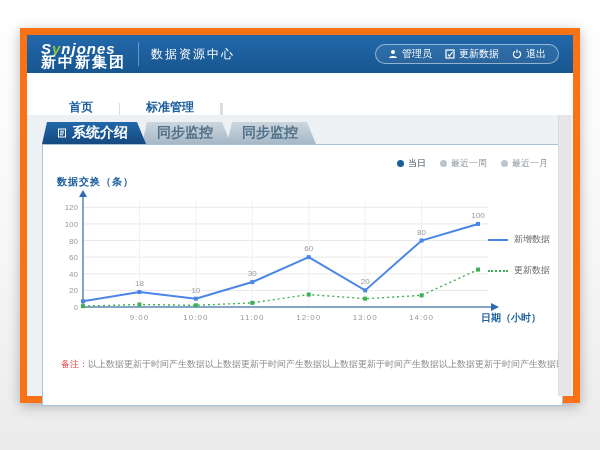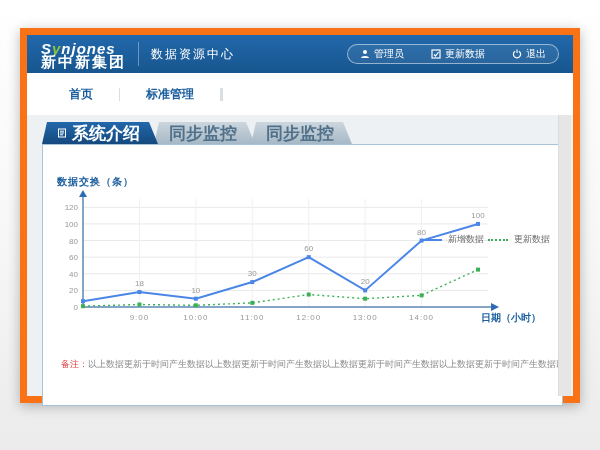--- a/index.html
+++ b/index.html
@@ -6,41 +6,41 @@
 html,body{width:600px;height:450px;overflow:hidden}
 body{background:linear-gradient(180deg,#ffffff 0%,#f7f7f7 55%,#ebebeb 100%);position:relative}
 .window{position:absolute;left:20px;top:28px;width:560px;height:375px;background:#ef4444;border:7px solid #f97316;box-shadow:0 3px 12px rgba(0,0,0,.28)}
 
 .hdr{height:38px;background:linear-gradient(180deg,#2268ab,#17568f);display:flex;align-items:center;padding:0 14px;position:relative}
 .logo-en{color:#fff;font-size:15px;font-weight:bold;font-style:italic;letter-spacing:1px;line-height:15px}
 .logo-y{color:#8dc63f}
 .logo-cn{color:#fff;font-size:15px;font-weight:bold;letter-spacing:2px;line-height:12px}
 .hdr-divider{width:1px;height:24px;background:rgba(255,255,255,.35);margin:0 12px}
 .app-title{color:#fff;font-size:12px;letter-spacing:2px}
-.user-pill{position:absolute;right:14px;top:9px;height:20px;display:flex;align-items:center;gap:27px;padding:0 12px;border:1px solid rgba(255,255,255,.5);border-radius:10px;background:rgba(255,255,255,.07)}
+.user-pill{position:absolute;right:14px;top:9px;height:20px;display:flex;align-items:center;gap:13px;padding:0 12px;border:1px solid rgba(255,255,255,.5);border-radius:10px;background:rgba(255,255,255,.07)}
 .pill-item{display:flex;align-items:center;gap:4px;color:#fff;font-size:10px;cursor:pointer;white-space:nowrap}
 .ic{width:10px;height:10px;display:block}
 
-.nav{height:46px;background:#fff;border-bottom:3px solid #1b5e9e;display:flex;align-items:center;padding-left:16px}
+.nav{height:46px;background:#fff;border-bottom:3px solid #1b5e9e;display:flex;align-items:flex-end;padding-left:16px}
 .nav-item{color:#1b5e9e;font-size:12px;font-weight:bold;padding:0 26px;cursor:pointer;white-space:nowrap}
 .nav-sep{width:1px;height:13px;background:#d9dee2}
 
 .content{position:absolute;top:80px;bottom:0;left:0;right:0;background:#eef1f4}
 .tabs{position:absolute;left:15px;top:7px;display:flex;height:22px;z-index:2}
-.tab{height:22px;display:flex;align-items:center;gap:5px;padding:0 18px 0 15px;font-size:17px;font-weight:bold;color:#51718a;background:linear-gradient(180deg,#ccd6de,#a6b8c6);clip-path:polygon(5px 0,calc(100% - 9px) 0,100% 100%,0 100%);margin-right:-4px;cursor:pointer;white-space:nowrap}
+.tab{height:22px;display:flex;align-items:center;gap:5px;padding:0 18px 0 15px;font-size:14px;font-weight:bold;color:#51718a;background:linear-gradient(180deg,#ccd6de,#a6b8c6);clip-path:polygon(5px 0,calc(100% - 9px) 0,100% 100%,0 100%);margin-right:-4px;cursor:pointer;white-space:nowrap}
 .tab.active{background:linear-gradient(180deg,#2268ab,#14497e);color:#fff;z-index:3;position:relative}
 .panel{position:absolute;left:15px;top:29px;width:521px;height:262px;background:#fff;border:1px solid #a7c4da}
 .radios{position:absolute;top:12px;right:14px;display:flex;gap:14px;align-items:center}
 .radio{display:flex;align-items:center;gap:4px;font-size:9px;color:#8a9299;cursor:pointer;white-space:nowrap}
 .radio.sel{color:#3a4a57}
 .dot{width:7px;height:7px;border-radius:50%;background:#bcc5cc;display:inline-block}
 .sel .dot{background:#1b5e9e}
 .ylabel{position:absolute;left:14px;top:30px;color:#1b5e9e;font-size:10px;font-weight:bold;letter-spacing:1px}
 .chart{position:absolute;left:10px;top:44px;width:490px;height:152px}
-.legend{position:absolute;right:12px;top:88px;display:flex;gap:4px}
+.legend{position:absolute;right:12px;top:88px;display:flex;flex-direction:column;gap:18px}
 .lg-item{display:flex;align-items:center;gap:6px;font-size:9px;color:#666;white-space:nowrap}
 .lg-line{width:20px;height:0;border-top:2px solid #4a86e8;display:inline-block}
 .lg-line.dashed{border-top:2px dotted #3bb054}
 .note{position:absolute;left:0;right:0;bottom:34px;text-align:center;font-size:9px;color:#8a8a8a;white-space:nowrap;overflow:hidden;padding:0 18px}
 .note-pre{color:#e04040}
 .scrollbar{position:absolute;right:2px;top:0;bottom:0;width:13px;background:#e6e6e6;border-left:1px solid #dcdcdc;cursor:pointer}
 </style>
 </head>
 <body>
 
@@ -100,20 +100,34 @@
       </div>
       <div class="tab">
           <span>同步监控</span>
         </div>
       <div class="tab">
           <span>同步监控</span>
         </div>
     </div>
 
     <div class="panel">
+      <div class="radios">
+        <span class="radio sel">
+            <i class="dot"></i>
+            <span>当日</span>
+          </span>
+        <span class="radio">
+            <i class="dot"></i>
+            <span>最近一周</span>
+          </span>
+        <span class="radio">
+            <i class="dot"></i>
+            <span>最近一月</span>
+          </span>
+      </div>
 
       <div class="ylabel">数据交换（条）</div>
 
       <svg class="chart" viewBox="0 0 490 152">
           <text x="25" y="121" text-anchor="end" fill="#999" font-size="8">0</text>
           <line x1="30" y1="101.38461538461539" x2="435" y2="101.38461538461539" stroke="#e9e9e9" stroke-width="1"></line>
           <text x="25" y="104.38461538461539" text-anchor="end" fill="#999" font-size="8">20</text>
           <line x1="30" y1="84.76923076923077" x2="435" y2="84.76923076923077" stroke="#e9e9e9" stroke-width="1"></line>
           <text x="25" y="87.76923076923077" text-anchor="end" fill="#999" font-size="8">40</text>
           <line x1="30" y1="68.15384615384616" x2="435" y2="68.15384615384616" stroke="#e9e9e9" stroke-width="1"></line>

